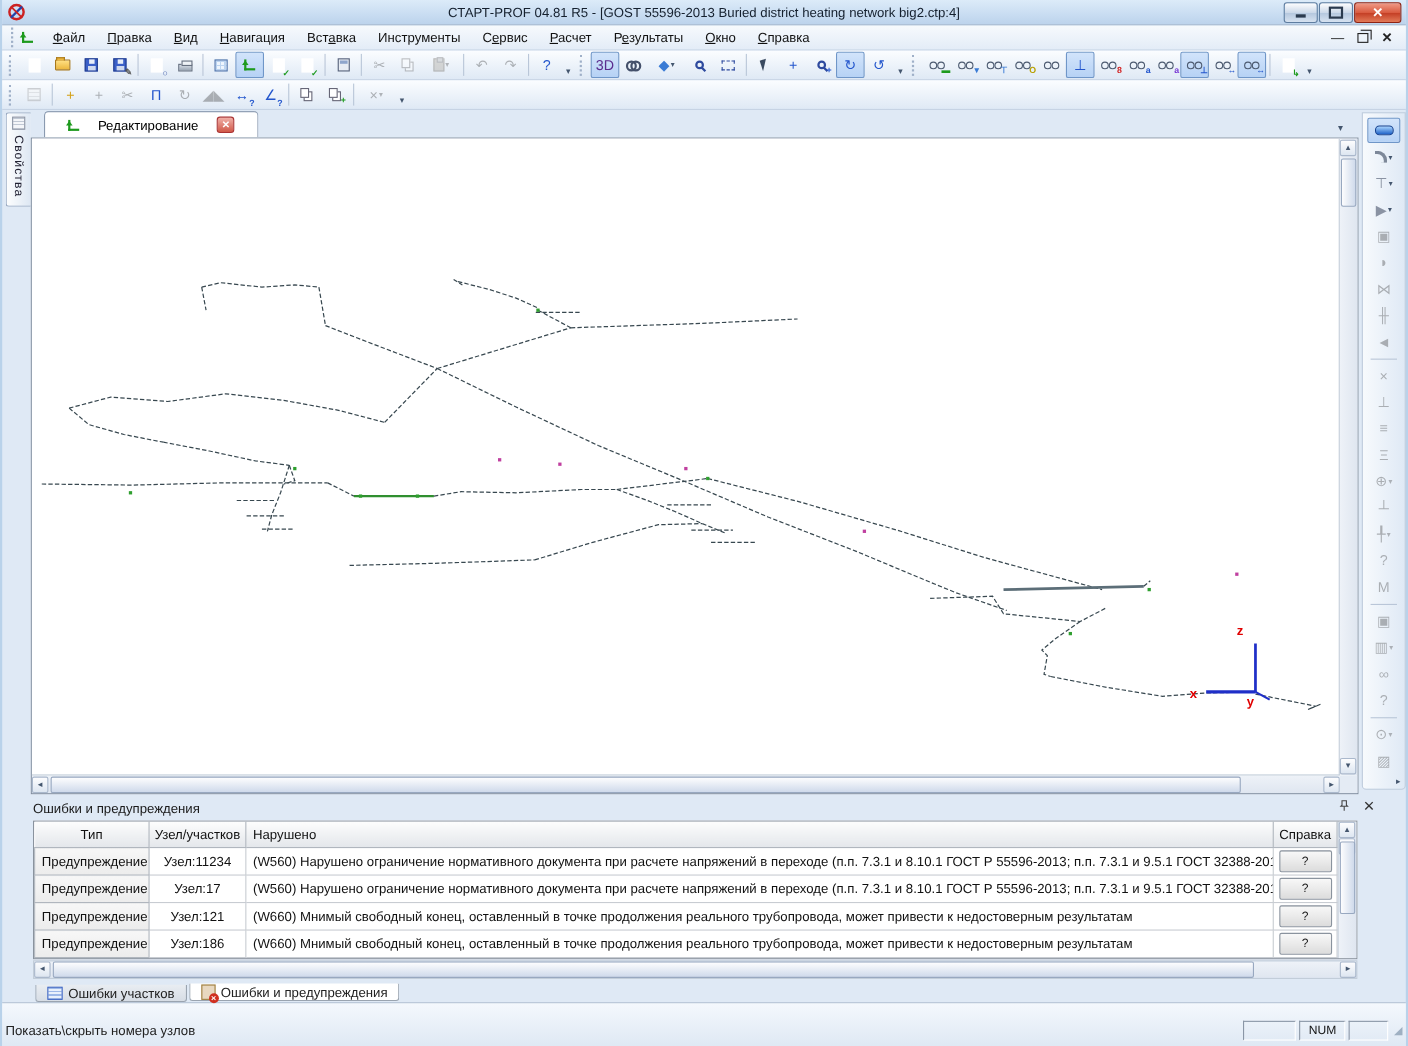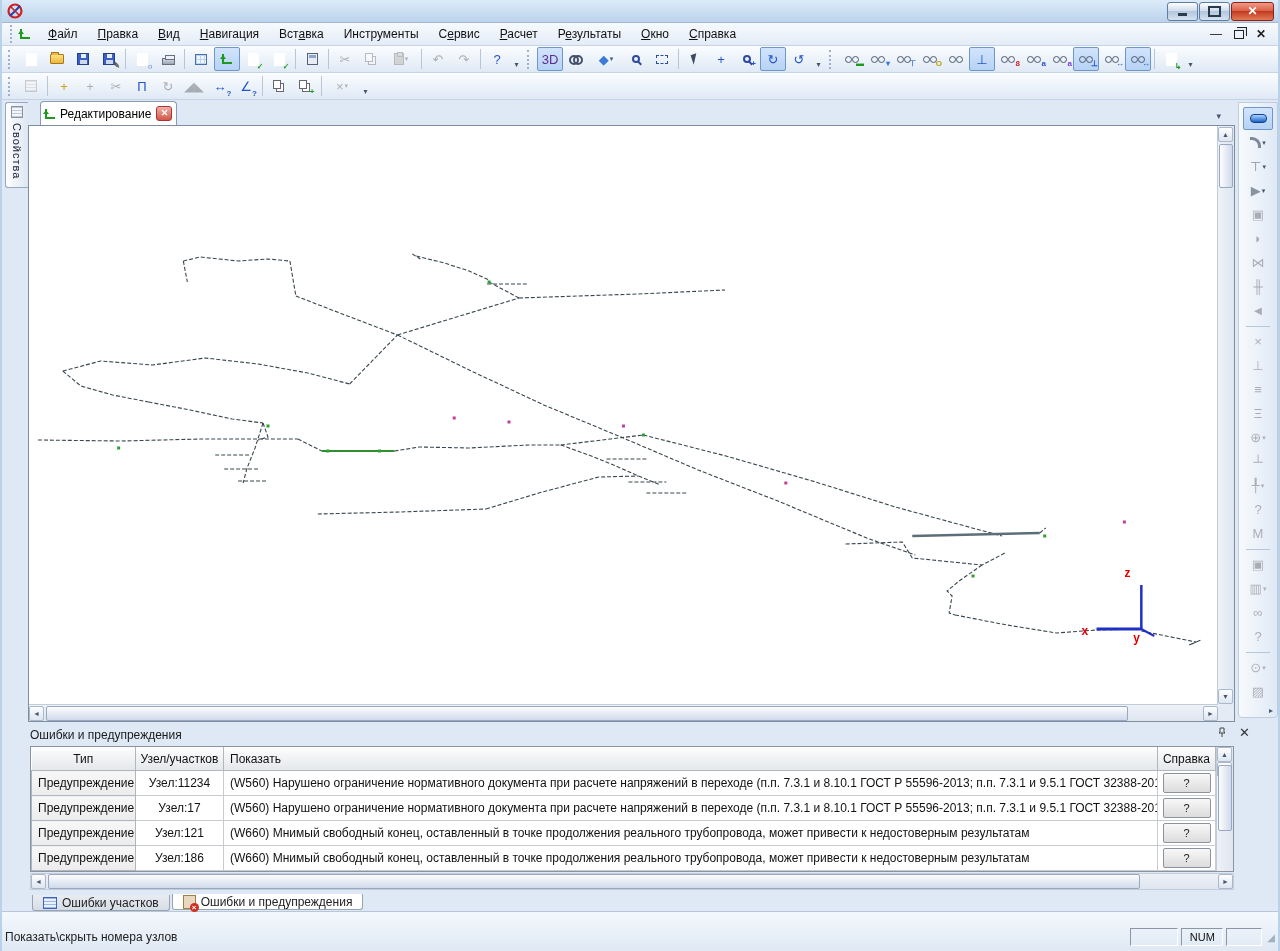--- a/index.html
+++ b/index.html
@@ -80,22 +80,22 @@
     background-image:repeating-linear-gradient(0deg,#c0c8d4 0 1px,transparent 1px 3px);}
   
   .workspace{flex:0 0 auto;display:flex;align-items:flex-start;height:620px;}
   .left-strip{width:26px;flex:0 0 auto;padding-top:2px;}
   .props-tab{width:22px;margin-left:3px;background:linear-gradient(90deg,#fdfefe,#dde7f3);
     border:1px solid #98a8c0;border-right:none;border-radius:3px 0 0 3px;
     display:flex;flex-direction:column;align-items:center;padding:3px 0 8px;}
   .props-tab .vtext{writing-mode:vertical-rl;font-size:11px;color:#223;margin-top:5px;letter-spacing:1px;}
   .center-col{flex:1 1 auto;display:flex;flex-direction:column;min-width:0;}
   .doc-tabs{height:25px;display:flex;align-items:flex-end;padding-left:12px;position:relative;}
-  .doc-tab{height:23px;display:flex;align-items:center;gap:5px;background:#fff;
-    border:1px solid #8a9ab0;border-bottom:none;border-radius:4px 4px 0 0;padding:0 4px;font-size:12px;color:#000;justify-content:flex-end;}
+  .doc-tab{height:23px;display:flex;align-items:center;gap:17px;background:#fff;
+    border:1px solid #8a9ab0;border-bottom:none;border-radius:4px 4px 0 0;padding:0 21px;font-size:12px;color:#000;justify-content:flex-end;}
   .doc-close{width:14px;height:13px;border-radius:3px;border:1px solid #a33;
     background:linear-gradient(#f0b0a8,#d05848);color:#fff;font-size:9px;font-weight:bold;
     display:flex;align-items:center;justify-content:center;line-height:1;}
   .tabbar-chev{position:absolute;right:14px;bottom:4px;font-size:9px;color:#44566e;}
   .canvas-frame{position:relative;height:595px;border:1px solid #7f8da0;background:#fff;margin-right:0;}
   .net-area{position:absolute;left:0;top:0;right:16px;bottom:16px;background:#fff;overflow:hidden;}
   .vscroll{position:absolute;top:0;right:0;bottom:16px;width:16px;background:linear-gradient(90deg,#eef2f8,#dfe6f0);border-left:1px solid #c2cdd9;}
   .hscroll{position:absolute;left:0;right:16px;bottom:0;height:16px;background:linear-gradient(#eef2f8,#dfe6f0);border-top:1px solid #c2cdd9;display:flex;align-items:center;}
   .corner{position:absolute;right:0;bottom:0;width:16px;height:16px;background:#e4ebf4;}
   .sarrow{width:15px;height:15px;display:flex;align-items:center;justify-content:center;
@@ -155,20 +155,21 @@
 <body>
 
 <div class="window">
 
   <div class="titlebar">
     <svg class="tlogo" viewBox="0 0 18 18">
       <circle cx="9" cy="9" r="6.5" fill="none" stroke="#c22" stroke-width="2.2"></circle>
       <path d="M4 14 L14 4" stroke="#2244aa" stroke-width="2"></path>
       <path d="M4 4 L14 14" stroke="#c22" stroke-width="1.6"></path>
     </svg>
+    <div class="title-text">СТАРТ-PROF 04.81 R5 - [GOST 55596-2013 Buried district heating network big2.ctp:4]</div>
     <div class="wbtns">
       <div class="wbtn">
           <span class="glyph-min"></span>
         </div>
       <div class="wbtn">
           <span class="glyph-max"></span>
         </div>
       <div class="wbtn close">
           <span class="glyph-x">✕</span>
         </div>
@@ -752,21 +753,21 @@
         <colgroup>
             <col style="width:104px">
             <col style="width:88px">
             <col>
             <col style="width:58px">
           </colgroup>
         <thead>
           <tr>
             <th>Тип</th>
             <th>Узел/участков</th>
-            <th style="text-align:left;padding-left:6px;">Показать</th>
+            <th style="text-align:left;padding-left:6px;">Нарушено</th>
             <th>Справка</th>
           </tr>
         </thead>
         <tbody id="err-rows">
             <tr>
               <td class="ctype">Предупреждение</td>
               <td class="cnode">Узел:11234</td>
               <td>(W560) Нарушено ограничение нормативного документа при расчете напряжений в переходе (п.п. 7.3.1 и 8.10.1 ГОСТ Р 55596-2013; п.п. 7.3.1 и 9.5.1 ГОСТ 32388-2013).</td>
               <td class="chelp"><span class="qbtn">?</span></td>
             </tr>

